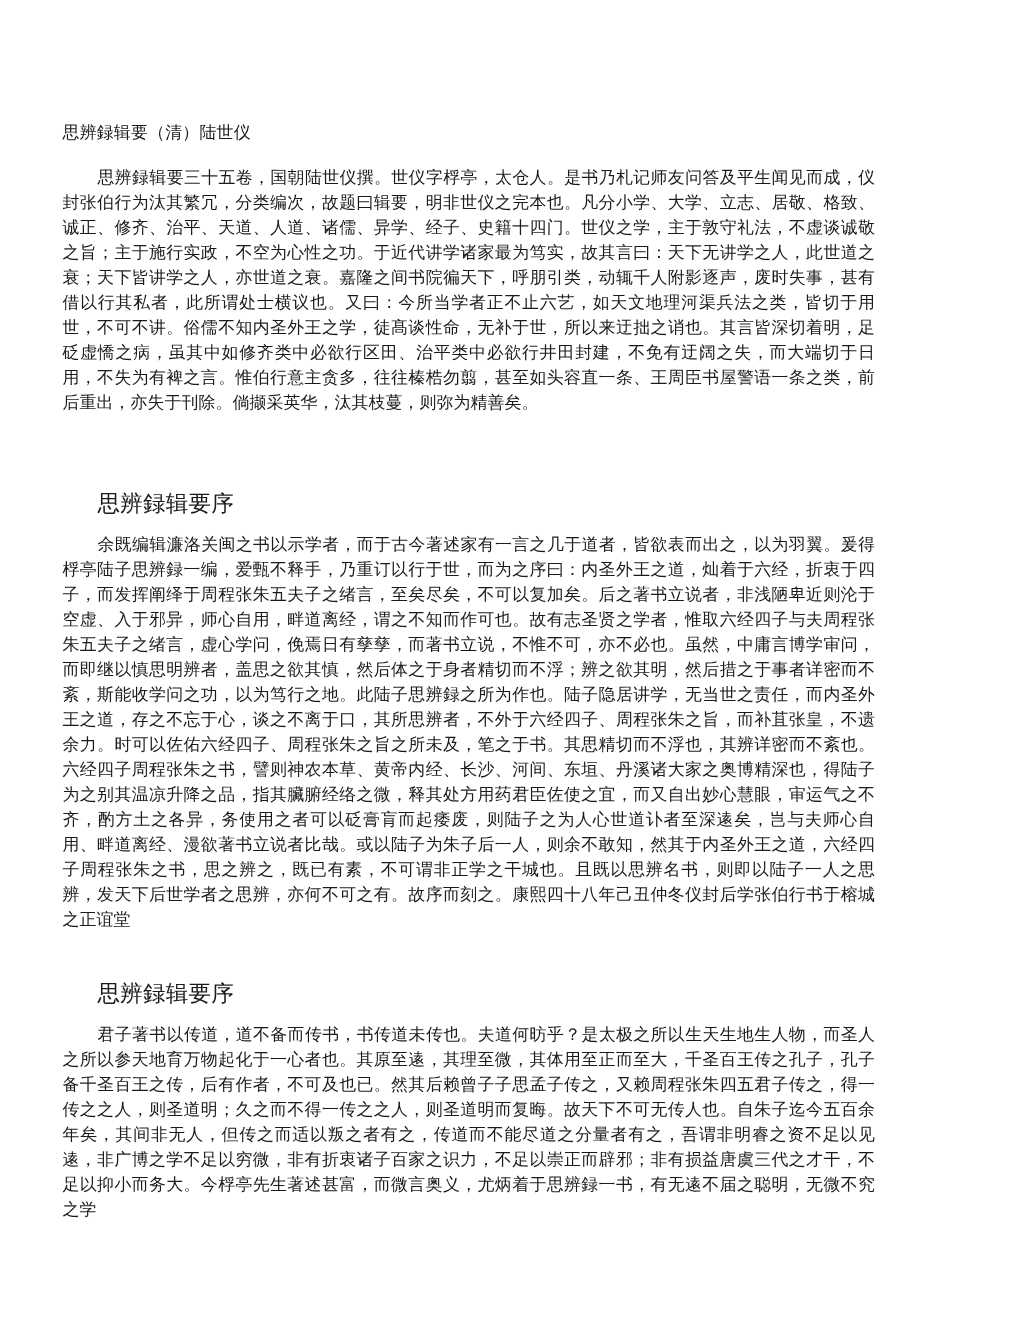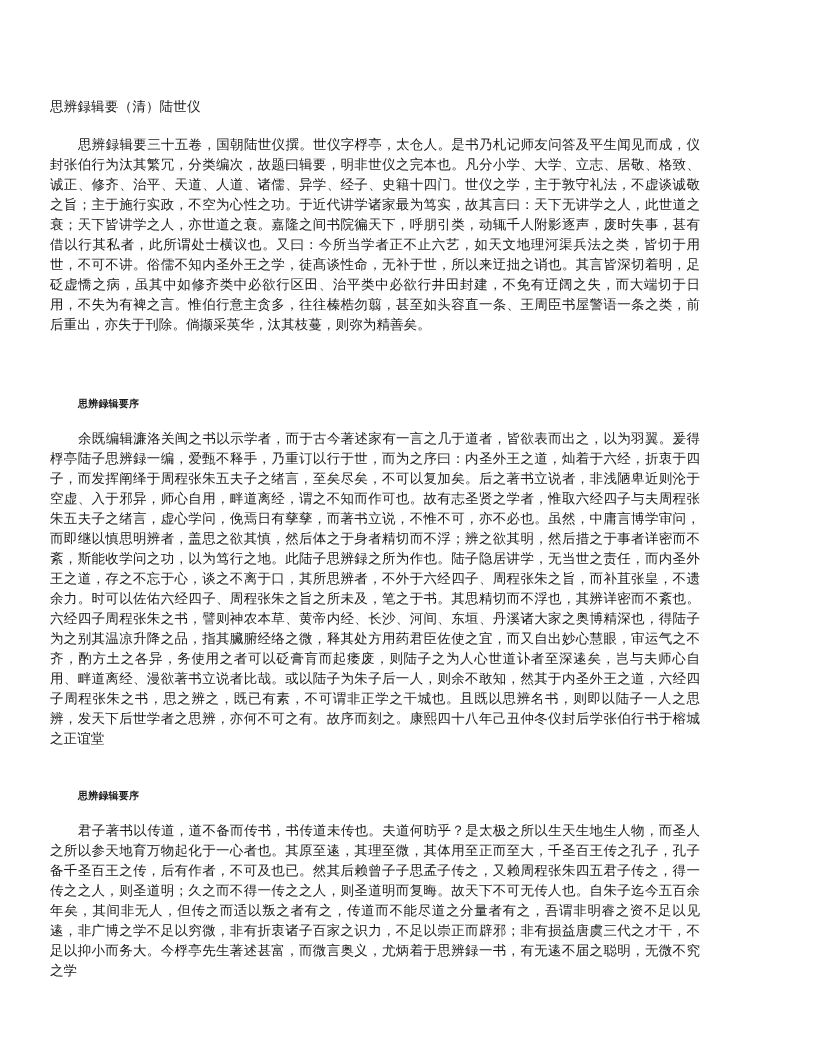--- a/index.html
+++ b/index.html
@@ -25,36 +25,36 @@
   }
   .doc-title {
     font-size: 13.5px;
     line-height: 20px;
     margin: 0 0 18px 0;
     text-align: left;
     letter-spacing: 0.2px;
     white-space: nowrap;
   }
   .section-heading {
-    font-size: 10px;
+    font-size: 18px;
     line-height: 20px;
     margin: 0 0 14px 0;
     text-indent: 28px;
     letter-spacing: 0.2px;
-    font-weight: bold;
   }
   p.body-par {
     font-size: 13.5px;
     line-height: 20px;
     margin: 0;
     text-align: justify;
     text-justify: inter-ideograph;
     text-indent: 28px;
     letter-spacing: 0.1px;
     word-break: break-all;
+    font-family: Liberation Mono, monospace;
   }
   .spacer-lg { height: 60px; }
   .spacer-md { height: 38px; }
 </style>
 </head>
 <body>
 
 <div class="page">
 
   <div class="doc-title">思辨録辑要（清）陆世仪</div>

